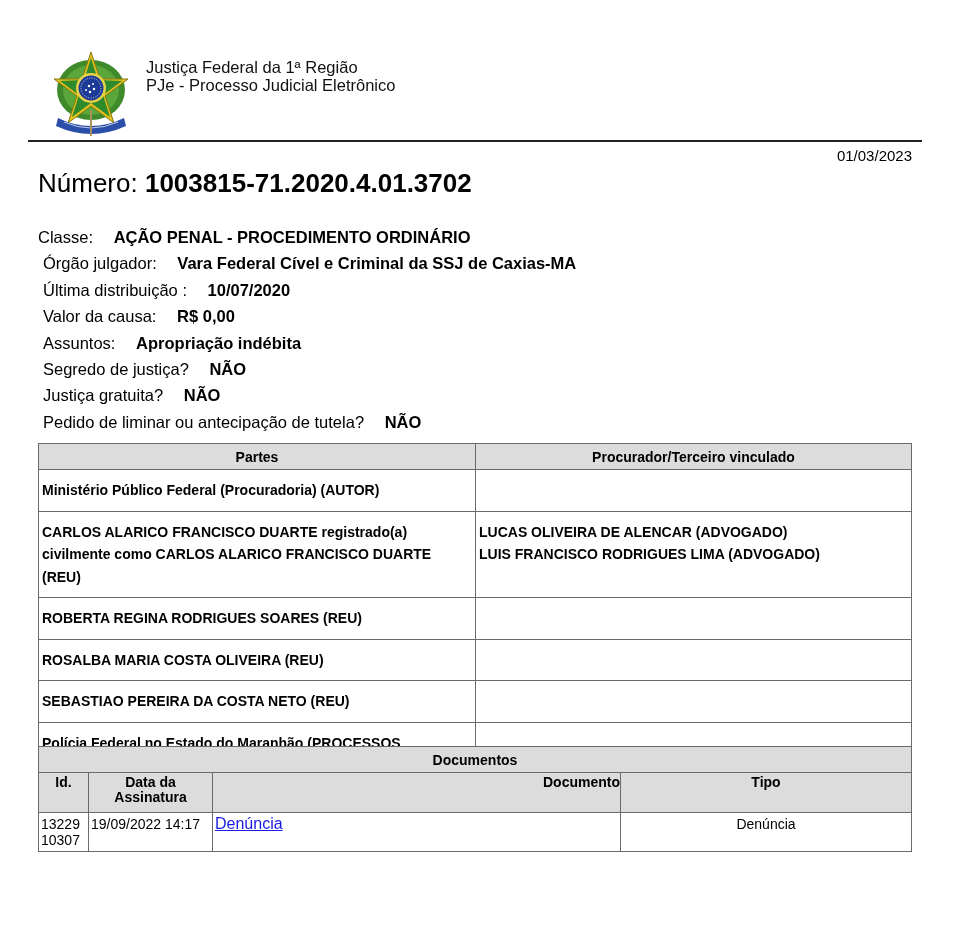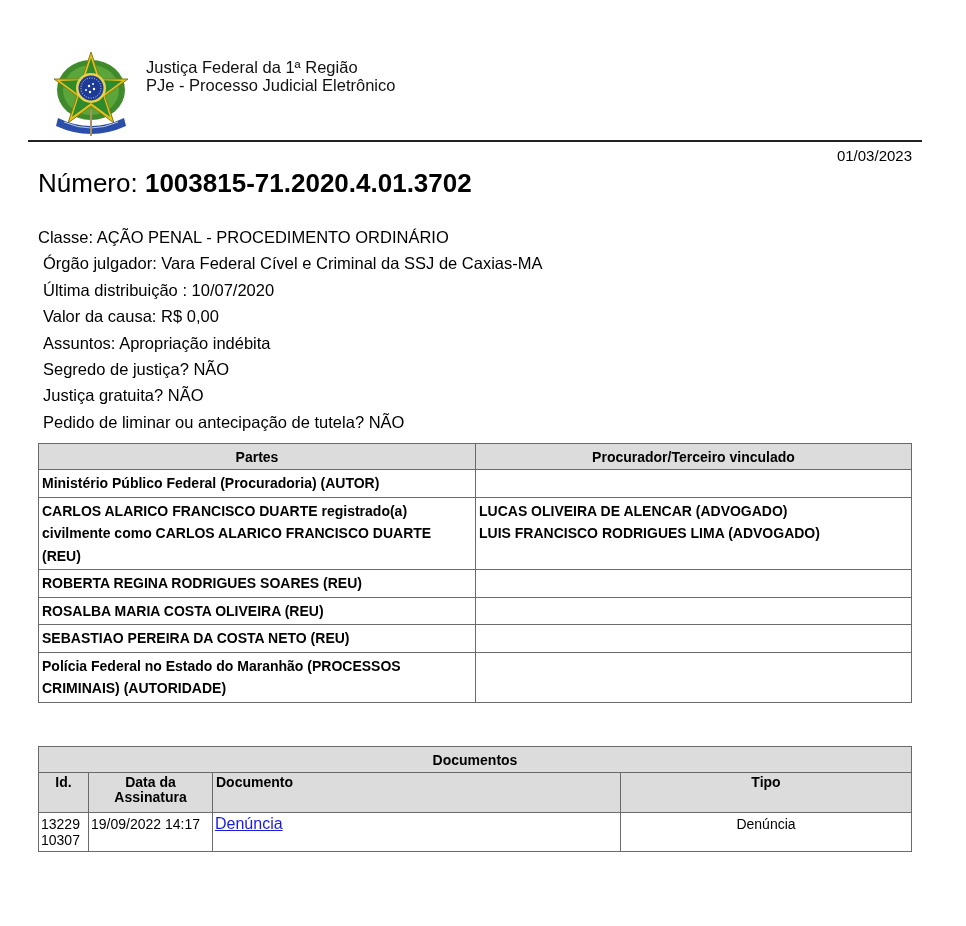--- a/index.html
+++ b/index.html
@@ -12,27 +12,27 @@
     .header-rule { position: absolute; left: 28px; top: 140px; width: 894px; height: 2px; background: #222; }
 
     .print-date { position: absolute; right: 54px; top: 147px; font-size: 15px; }
 
     .numero { position: absolute; left: 38px; top: 168px; font-size: 26px; }
     .numero b { font-weight: bold; }
 
     .fields { position: absolute; left: 38px; top: 224px; font-size: 16.5px; }
     .field { height: 26.4px; line-height: 26.4px; white-space: nowrap; }
     .field.indent { padding-left: 5px; }
-    .field b { font-weight: normal; }
+    .field b { font-weight: bold; margin-left: 16px; }
 
     table { border-collapse: collapse; font-size: 14px; }
     .partes { position: absolute; left: 38px; top: 443px; width: 874px; }
     .partes th, .partes td { border: 1px solid #6a6a6a; }
     .partes th { background: #dcdcdc; font-weight: bold; height: 26px; text-align: center; }
-    .partes td { vertical-align: top; font-weight: bold; padding: 2px 3px; line-height: 22.5px; margin-left: 36px; }
+    .partes td { vertical-align: top; font-weight: bold; padding: 9px 3px; line-height: 22.5px; margin-left: 36px; }
     .partes td.left { width: 437px; }
 
     .docs { position: absolute; left: 38px; top: 746px; width: 874px; border-radius: 30px; }
     .docs th, .docs td { border: 1px solid #6a6a6a; }
     .docs th { background: #dcdcdc; font-weight: bold; }
     .docs .title-row th { height: 26px; text-align: center; }
     .docs .hdr-row th { height: 40px; vertical-align: top; padding-top: 2px; line-height: 15px; }
     .docs td { vertical-align: top; padding: 3px 2px; font-size: 14px; line-height: 16px; height: 36px; }
     .docs a { color: #1a1ae6; text-decoration: underline; font-size: 16px; }
   </style>
@@ -155,21 +155,21 @@
   <thead>
     <tr class="title-row">
       <th colspan="4">Documentos</th>
     </tr>
     <tr class="hdr-row">
       <th style="width:50px;text-align:center;">Id.</th>
       <th style="width:124px;text-align:center;">
         <div>Data da</div>
         <div>Assinatura</div>
       </th>
-      <th style="width:408px;text-align:left;padding-left:3px;">Documento</th>
+      <th style="width:408px;text-align:right;padding-left:3px;">Documento</th>
       <th style="text-align:center;">Tipo</th>
     </tr>
   </thead>
   <tbody>
     <tr>
       <td>
         <div>13229</div>
         <div>10307</div>
       </td>
       <td>19/09/2022 14:17</td>

